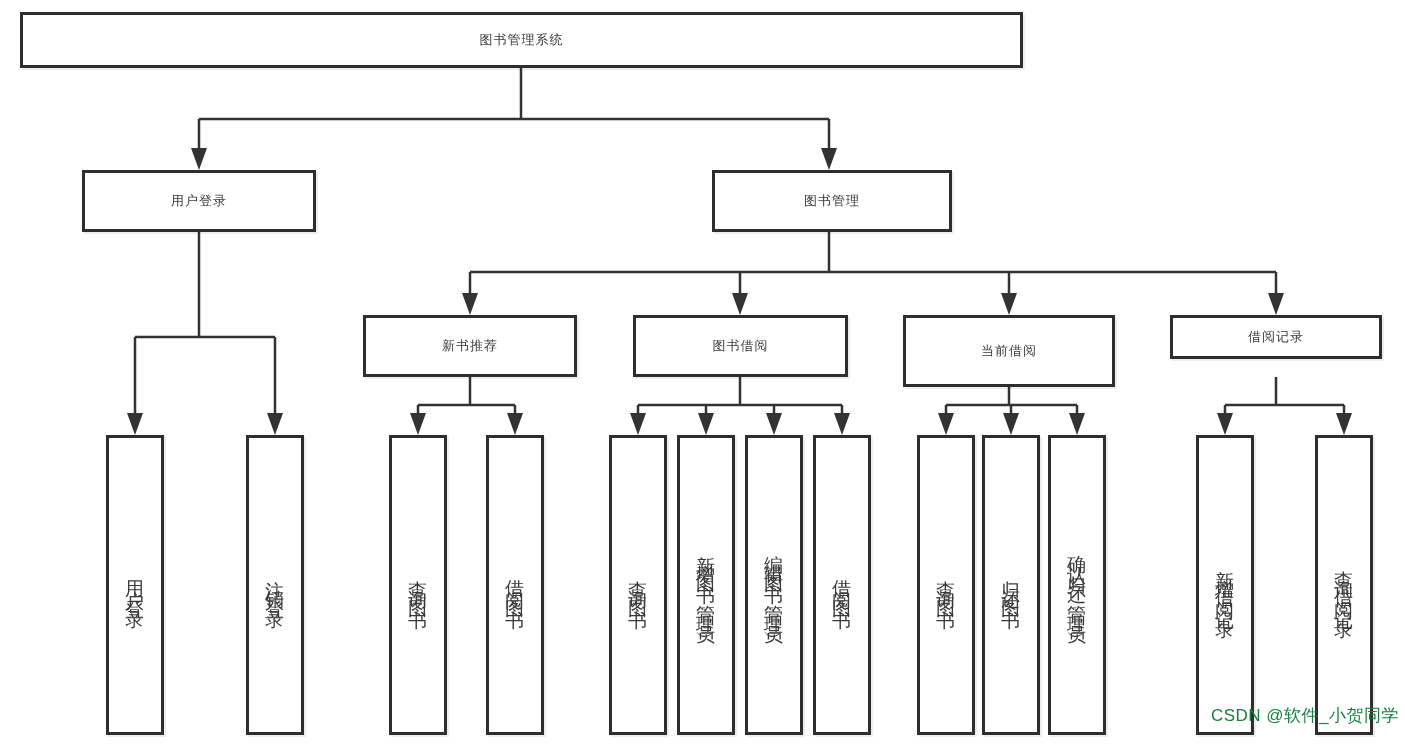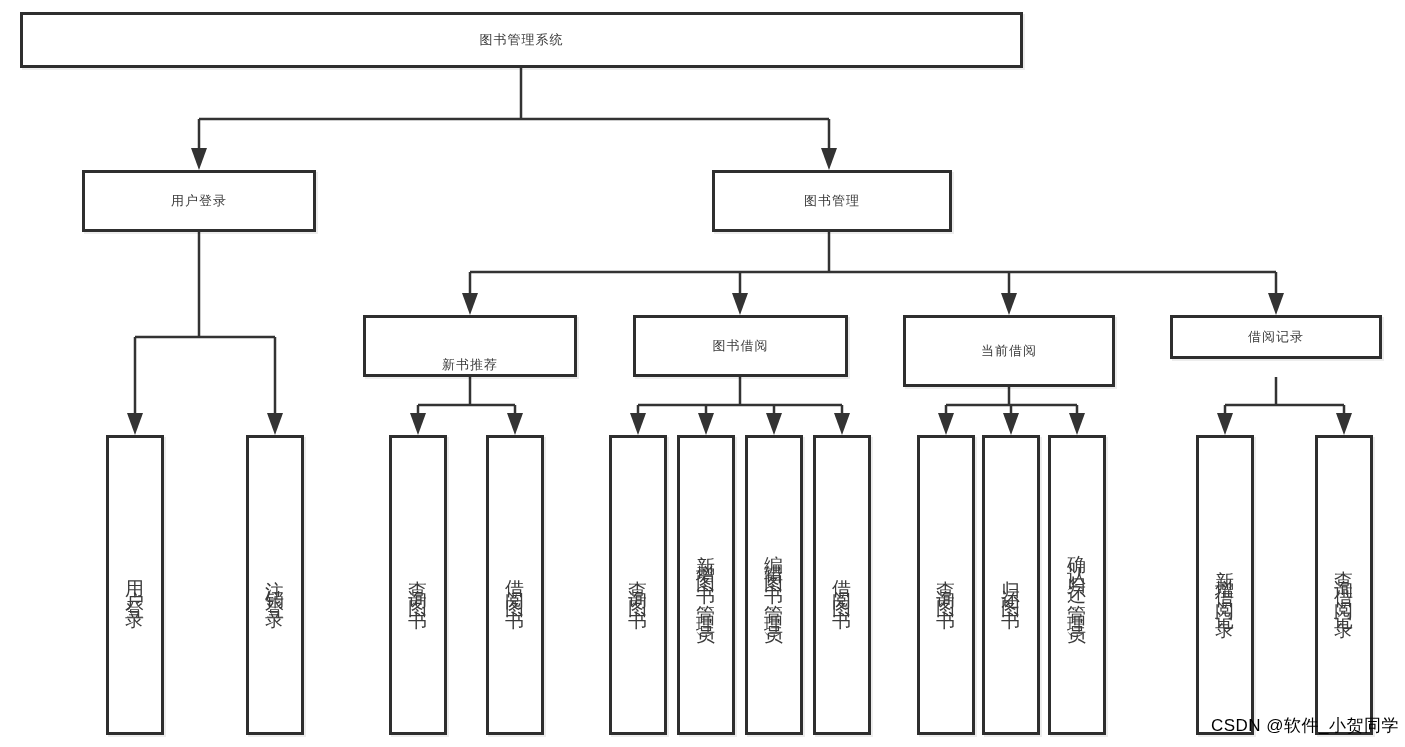--- a/index.html
+++ b/index.html
@@ -58,23 +58,23 @@
     text-orientation: mixed;
     font-size: 19px;
     line-height: 1;
     color: #3a3a3a;
     letter-spacing: 10px;
     white-space: nowrap;
   }
   #watermark {
     position: absolute;
     right: 6px;
-    bottom: 10px;
+    bottom: 20px;
     font-size: 17px;
-    color: #000000;
+    color: #15803d;
     z-index: 3;
     letter-spacing: 0.5px;
   }
 </style>
 </head>
 <body>
 
 <div id="stage">
 
   <svg id="connectors" viewBox="0 0 1405 747" xmlns="http://www.w3.org/2000/svg">
@@ -147,21 +147,21 @@
     <span class="lbl">图书管理系统</span>
   </div>
 
   <div class="node" style="left:82px; top:170px; width:234px; height:62px;">
     <span class="lbl">用户登录</span>
   </div>
   <div class="node" style="left:712px; top:170px; width:240px; height:62px;">
     <span class="lbl">图书管理</span>
   </div>
 
-  <div class="node" style="left:363px; top:315px; width:214px; height:62px;align-items:flex-end;">
+  <div class="node" style="left:363px; top:315px; width:214px; height:62px;">
     <span class="lbl">新书推荐</span>
   </div>
   <div class="node" style="left:633px; top:315px; width:215px; height:62px;">
     <span class="lbl">图书借阅</span>
   </div>
   <div class="node" style="left:903px; top:315px; width:212px; height:72px;">
     <span class="lbl">当前借阅</span>
   </div>
   <div class="node" style="left:1170px; top:315px; width:212px; height:44px;">
     <span class="lbl">借阅记录</span>

